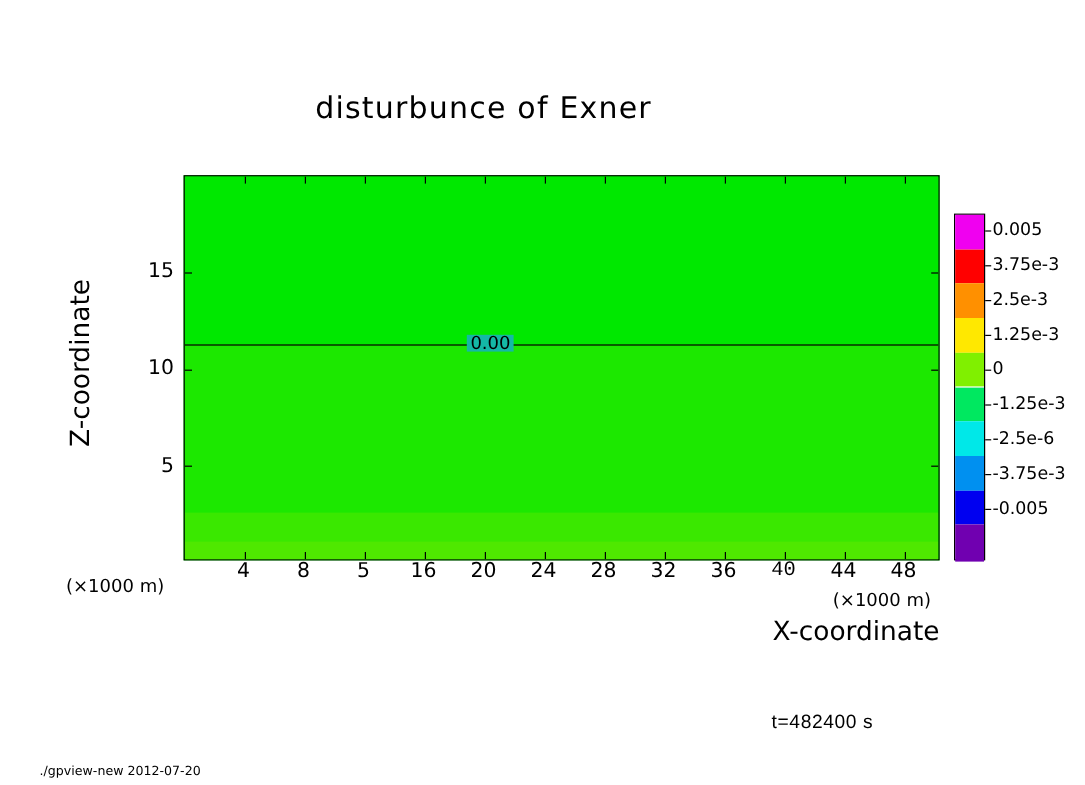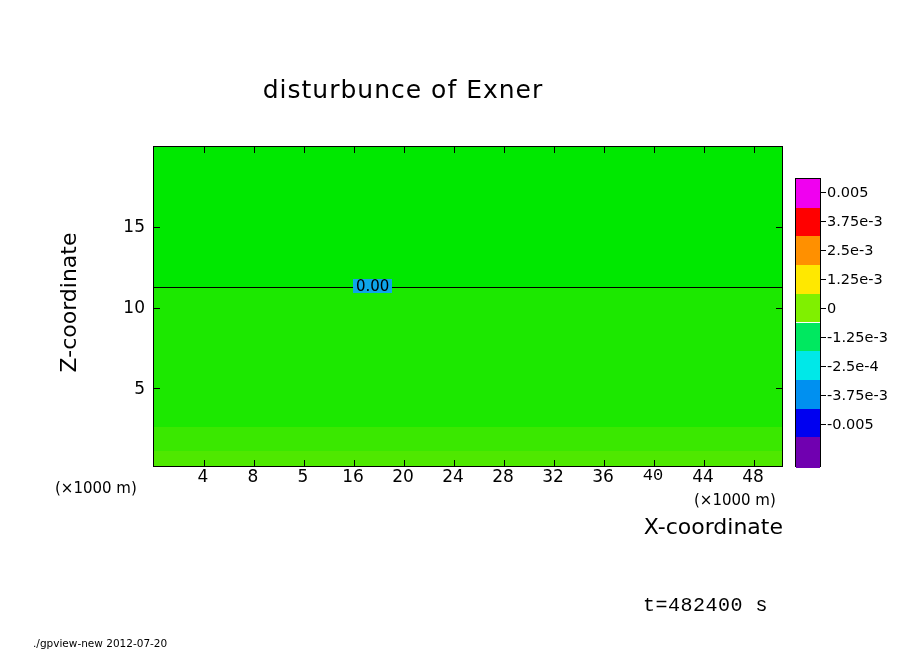--- a/index.html
+++ b/index.html
@@ -53,24 +53,25 @@
   #contour-line-zero {
     position: absolute;
     left: 0;
     width: 100%;
     height: 0;
     border-top: 1.6px solid #000;
   }
   #contour-label-zero {
     position: absolute;
     font-size: 15px;
-    background: #0ea5e9;
+    background: #14b8a6;
     padding: 0 3px;
     line-height: 14px;
     font-family: "DejaVu Sans", sans-serif;
+    margin-left: 36px;
   }
   
   .tick-x {
     position: absolute;
     top: 0;
     width: 1px;
     height: 6px;
     background: #000;
   }
   .tick-x-bottom {
@@ -178,23 +179,23 @@
     width: 630px;
     text-align: center;
     font-size: 16.5px;
     letter-spacing: 0.5px;
     font-family: "DejaVu Sans Mono", monospace;
   }
   #time-stamp {
     position: absolute;
     left: 630px;
     top: 594px;
-    font-size: 20px;
+    font-size: 16px;
     letter-spacing: 0.5px;
-    font-family: Liberation Mono, monospace;
+    font-family: Liberation Sans, sans-serif;
   }
   #footer-left {
     position: absolute;
     left: 20px;
     top: 637px;
     font-size: 10.5px;
     font-family: "DejaVu Sans", sans-serif;
   }
   #footer-right {
     position: absolute;
@@ -300,21 +301,21 @@
   <div class="cb-tick" style="left:808px; top:366px;"></div>
   <div class="cb-tick" style="left:808px; top:395px;"></div>
   <div class="cb-tick" style="left:808px; top:424px;"></div>
 
   <div class="cb-label" style="top:184px;">0.005</div>
   <div class="cb-label" style="top:213px;">3.75e-3</div>
   <div class="cb-label" style="top:242px;">2.5e-3</div>
   <div class="cb-label" style="top:271px;">1.25e-3</div>
   <div class="cb-label" style="top:300px;">0</div>
   <div class="cb-label" style="top:329px;">-1.25e-3</div>
-  <div class="cb-label" style="top:358px;">-2.5e-4</div>
+  <div class="cb-label" style="top:358px;">-2.5e-6</div>
   <div class="cb-label" style="top:387px;">-3.75e-3</div>
   <div class="cb-label" style="top:416px;">-0.005</div>
 
   <div id="time-stamp">t=482400 s</div>
 
   <div id="footer-left">./gpview-new  2012-07-20</div>
 
 </div>
 
 </body></html>

